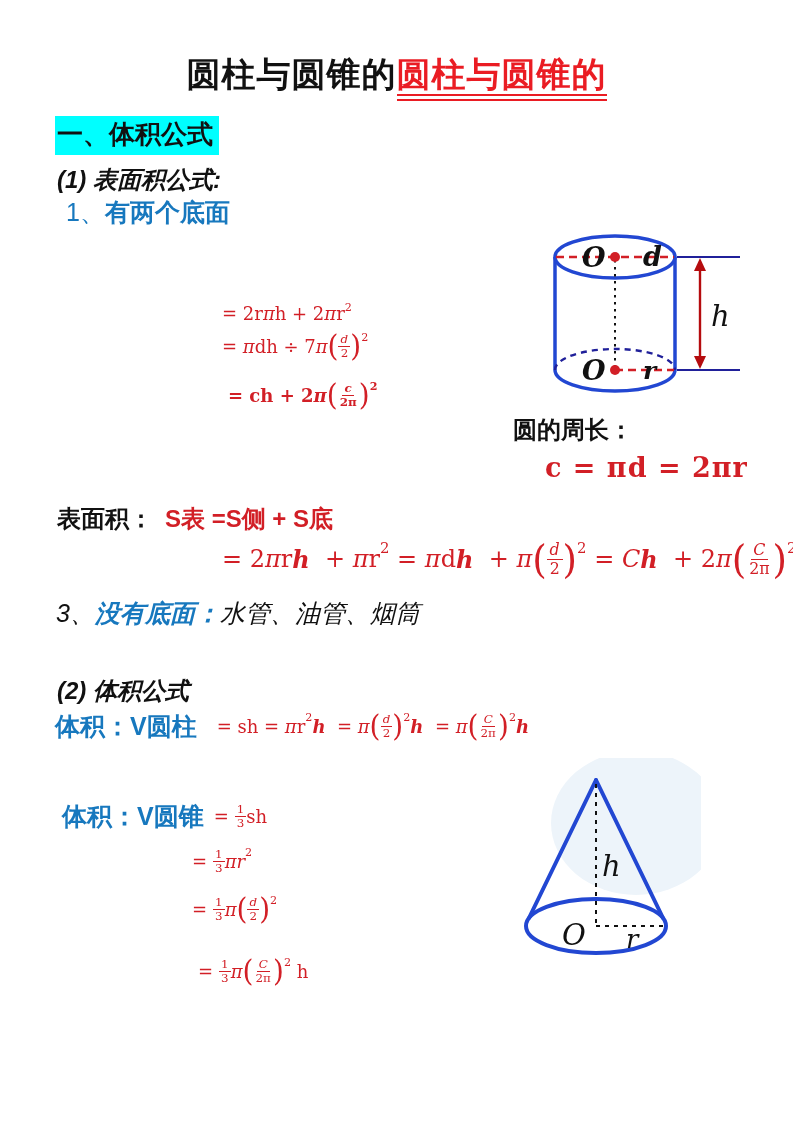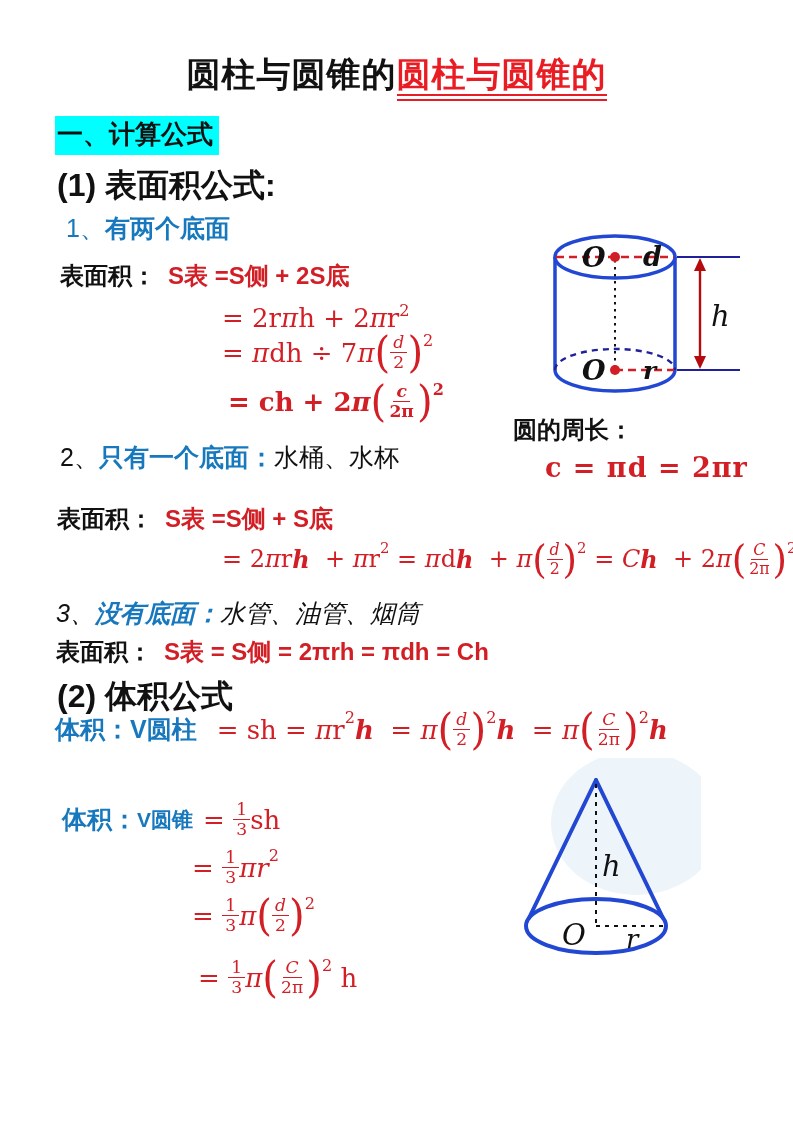--- a/index.html
+++ b/index.html
@@ -25,36 +25,36 @@
   .abs{position:absolute;white-space:nowrap;}
 
   
   .title{top:52px;left:0;width:100%;text-align:center;
          font-size:34px;font-weight:bold;letter-spacing:1px;}
   .title .t-red{color:var(--titlered);border-bottom:7px double var(--titlered);padding-bottom:1px;}
 
   
   .sec1{top:116px;left:55px;font-size:26px;font-weight:bold;
         background:var(--cyan);padding:1px 6px 3px 2px;}
-  .subhead{font-size:32px;font-weight:bold;}
+  .subhead{font-size:24px;font-weight:bold;font-style:italic;}
 
   .blue-b{color:var(--blue);font-weight:bold;}
   .blue-n{color:var(--blue);}
 
   .item-line{font-size:25px;}
 
   
   .lab-line{font-size:24px;font-weight:bold;}
   .lab-line .red-part{color:var(--red);margin-left:12px;}
 
   
   .formula{display:flex;align-items:center;color:var(--red);
            font-family:"DejaVu Serif","Liberation Serif",serif;}
   .formula span{white-space:pre;}
-  .f26{font-size:26px;}
+  .f26{font-size:18px;}
   .f24{font-size:24px;}
   .fbold{font-weight:bold;}
   .mt{}
   .mi{font-style:italic;}
   .mbi{font-style:italic;font-weight:bold;}
   .msup{font-size:0.62em;align-self:flex-start;margin-top:-0.15em;}
   .mpar{font-size:1.55em;font-weight:normal;line-height:0.9;transform:scaleY(1.05);}
   .mfrac{display:flex;flex-direction:column;align-items:center;
          font-size:0.66em;line-height:1.12;}
   .mnum{border-bottom:0.09em solid currentColor;padding:0 0.18em;}
@@ -69,31 +69,28 @@
 </style>
 </head>
 <body>
 
 <div class="page">
 
   <div class="abs title">
     <span>圆柱与圆锥的</span><span class="t-red">圆柱与圆锥的</span>
   </div>
 
-  <div class="abs sec1">一、计算公式</div>
+  <div class="abs sec1">一、体积公式</div>
 
   <div class="abs subhead" style="top:164px;left:57px;">(1) 表面积公式:</div>
 
-  <div class="abs item-line" style="top:212px;left:66px;">
+  <div class="abs item-line" style="top:196px;left:66px;">
     <span class="blue-n">1、</span><span class="blue-b">有两个底面</span>
   </div>
 
-  <div class="abs lab-line" style="top:260px;left:60px;">
-    <span>表面积：</span><span class="red-part">S表 =S侧 + 2S底</span>
-  </div>
 
   <div class="abs formula f26" style="top:303px;left:222px;">
       <span class="mt">= 2r</span>
       <span class="mi">π</span>
       <span class="mt">h + 2</span>
       <span class="mi">π</span>
       <span class="mt">r</span>
       <span class="msup">2</span>
     </div>
   <div class="abs formula f26" style="top:333px;left:222px;">
@@ -144,23 +141,20 @@
     <text x="52" y="34" font-size="27" font-style="italic" font-weight="bold" fill="#111">O</text>
     <text x="113" y="33" font-size="27" font-style="italic" font-weight="bold" fill="#111">d</text>
     <text x="52" y="147" font-size="27" font-style="italic" font-weight="bold" fill="#111">O</text>
     <text x="113" y="146" font-size="25" font-style="italic" font-weight="bold" fill="#111">r</text>
     <text x="181" y="93" font-size="29" font-style="italic" fill="#111">h</text>
   </svg>
 
   <div class="abs circ-label" style="top:414px;left:513px;">圆的周长：</div>
   <div class="abs circ-formula" style="top:440px;left:545px;">c = πd = 2πr</div>
 
-  <div class="abs item-line" style="top:441px;left:60px;">
-    <span>2、</span><span class="blue-b">只有一个底面：</span><span>水桶、水杯</span>
-  </div>
 
   <div class="abs lab-line" style="top:503px;left:57px;text-align:center;">
     <span>表面积：</span><span class="red-part">S表 =S侧 + S底</span>
   </div>
 
   <div class="abs formula f24" style="top:541px;left:222px;">
       <span class="mt">= 2</span>
       <span class="mi">π</span>
       <span class="mt">r</span>
       <span class="mbi">h</span>
@@ -186,23 +180,20 @@
       <span class="mpar">(</span>
       <span class="mfrac"><span class="mnum it">C</span><span class="mden">2π</span></span>
       <span class="mpar">)</span>
       <span class="msup">2</span>
     </div>
 
   <div class="abs item-line" style="top:597px;left:56px;font-style:italic;">
     <span>3、</span><span class="blue-b">没有底面：</span><span>水管、油管、烟筒</span>
   </div>
 
-  <div class="abs lab-line" style="top:636px;left:56px;">
-    <span>表面积：</span><span class="red-part">S表 = S侧 = 2πrh =  πdh = Ch</span>
-  </div>
 
   <div class="abs subhead" style="top:675px;left:57px;">(2) 体积公式</div>
 
   <div class="abs" style="top:710px;left:55px;display:flex;align-items:center;">
     <span class="blue-b" style="font-size:25px;">体积：</span>
     <span class="blue-b" style="font-size:25px;margin-right:20px;">V圆柱</span>
     <span class="formula f26">
         <span class="mt">= sh = </span>
         <span class="mi">π</span>
         <span class="mt">r</span>
@@ -220,21 +211,21 @@
         <span class="mpar">(</span>
         <span class="mfrac"><span class="mnum it">C</span><span class="mden">2π</span></span>
         <span class="mpar">)</span>
         <span class="msup">2</span>
         <span class="mbi">h</span>
       </span>
   </div>
 
   <div class="abs" style="top:800px;left:62px;display:flex;align-items:center;">
     <span class="blue-b" style="font-size:25px;">体积：</span>
-    <span class="blue-b" style="font-size:21px;margin-right:10px;">V圆锥</span>
+    <span class="blue-b" style="font-size:25px;margin-right:10px;">V圆锥</span>
     <span class="formula f26">
         <span class="mt">= </span>
         <span class="mfrac"><span class="mnum">1</span><span class="mden">3</span></span>
         <span class="mt">sh</span>
       </span>
   </div>
   <div class="abs formula f26" style="top:848px;left:192px;">
       <span class="mt">= </span>
       <span class="mfrac"><span class="mnum">1</span><span class="mden">3</span></span>
       <span class="mi">π</span>

